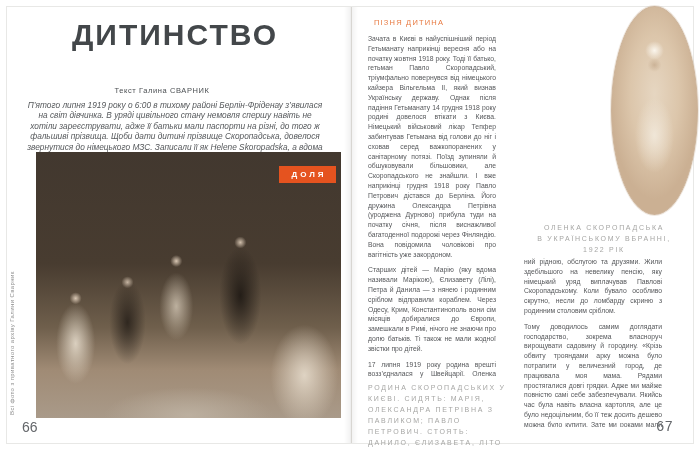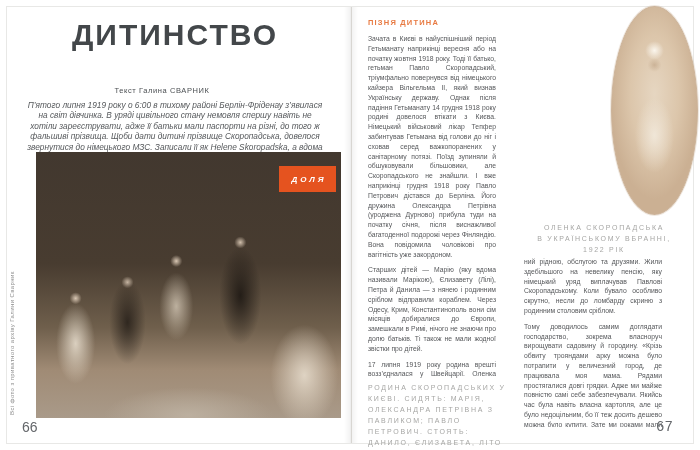--- a/index.html
+++ b/index.html
@@ -25,35 +25,35 @@
       radial-gradient(ellipse 26px 52px at 46% 58%, rgba(214,202,184,0.78) 0%, rgba(214,202,184,0) 65%),
       radial-gradient(ellipse 30px 70px at 67% 54%, rgba(26,21,17,0.85) 0%, rgba(26,21,17,0) 70%),
       radial-gradient(ellipse 26px 60px at 30% 64%, rgba(32,26,21,0.8) 0%, rgba(32,26,21,0) 70%),
       radial-gradient(ellipse 120px 40px at 50% 99%, rgba(190,178,162,0.9) 0%, rgba(190,178,162,0) 70%),
       radial-gradient(circle 6px at 13% 55%, rgba(224,206,186,0.95) 0%, rgba(224,206,186,0) 100%),
       radial-gradient(circle 6px at 46% 41%, rgba(224,206,186,0.95) 0%, rgba(224,206,186,0) 100%),
       radial-gradient(circle 6px at 67% 34%, rgba(220,202,182,0.92) 0%, rgba(220,202,182,0) 100%),
       radial-gradient(circle 6px at 30% 49%, rgba(220,202,182,0.88) 0%, rgba(220,202,182,0) 100%),
       linear-gradient(180deg, #42382f 0%, #483c30 42%, #6f5f4c 66%, #a08b75 82%, #a99a89 100%);
   }
-  .badge { position:absolute; left:243px; top:14px; width:57px; height:26px; background:#e5531f;
+  .badge { position:absolute; left:243px; top:14px; width:57px; height:17px; background:#e5531f;
            color:#ffffff; font-size:8px; font-weight:bold; letter-spacing:3px;
-           display:flex; align-items:center; justify-content:center; padding-left:3px;font-style:italic; }
+           display:flex; align-items:center; justify-content:center; padding-left:3px; }
   .credit-vertical { position:absolute; left:9px; top:415px; width:150px;
                      transform:rotate(-90deg); transform-origin:0 0;
                      font-size:6px; color:#8f8f8f; letter-spacing:0.4px; }
   .pagenum { position:absolute; font-size:14px; color:#63666a; }
   .pagenum.left { left:22px; top:419px; }
   .pagenum.right { left:656px; top:419px;font-family:Liberation Mono, monospace; }
 
   
   .col { position:absolute; color:#56585b; font-size:6.8px; line-height:9.8px; text-align:justify; overflow:hidden; }
   .col1 { left:368px; top:18px; width:128px; height:362px; }
   .col2 { left:524px; top:257px; width:138px; height:170px; }
-  .col h2 { font-size:7.5px; line-height:10px; font-weight:bold; color:#e87a42; letter-spacing:1.2px; margin-bottom:6px; }
+  .col h2 { font-size:7.5px; line-height:10px; font-weight:normal; color:#e87a42; letter-spacing:1.2px; margin-bottom:6px;margin-left:6px; }
   .col p { margin-bottom:6px; }
   .caption { font-size:7px; line-height:11px; letter-spacing:1.7px; color:#a6a6a4; text-align:left; }
   .caption-family { position:absolute; left:368px; top:382px; width:138px; }
   .caption-portrait { position:absolute; left:524px; top:222px; width:160px; text-align:center; }
   .portrait { position:absolute; left:611px; top:6px; width:87px; height:209px; border-radius:50%;
     border:1px solid #cdb49a; box-shadow:0 0 0 1px rgba(210,190,165,0.35);
     background:
       radial-gradient(circle 11px at 50% 21%, rgba(252,248,240,0.95) 0%, rgba(252,248,240,0) 85%),
       radial-gradient(ellipse 26px 50px at 50% 62%, rgba(243,235,222,0.85) 0%, rgba(243,235,222,0) 75%),
       radial-gradient(circle 7px at 50% 28%, rgba(201,176,148,0.9) 0%, rgba(201,176,148,0) 100%),

